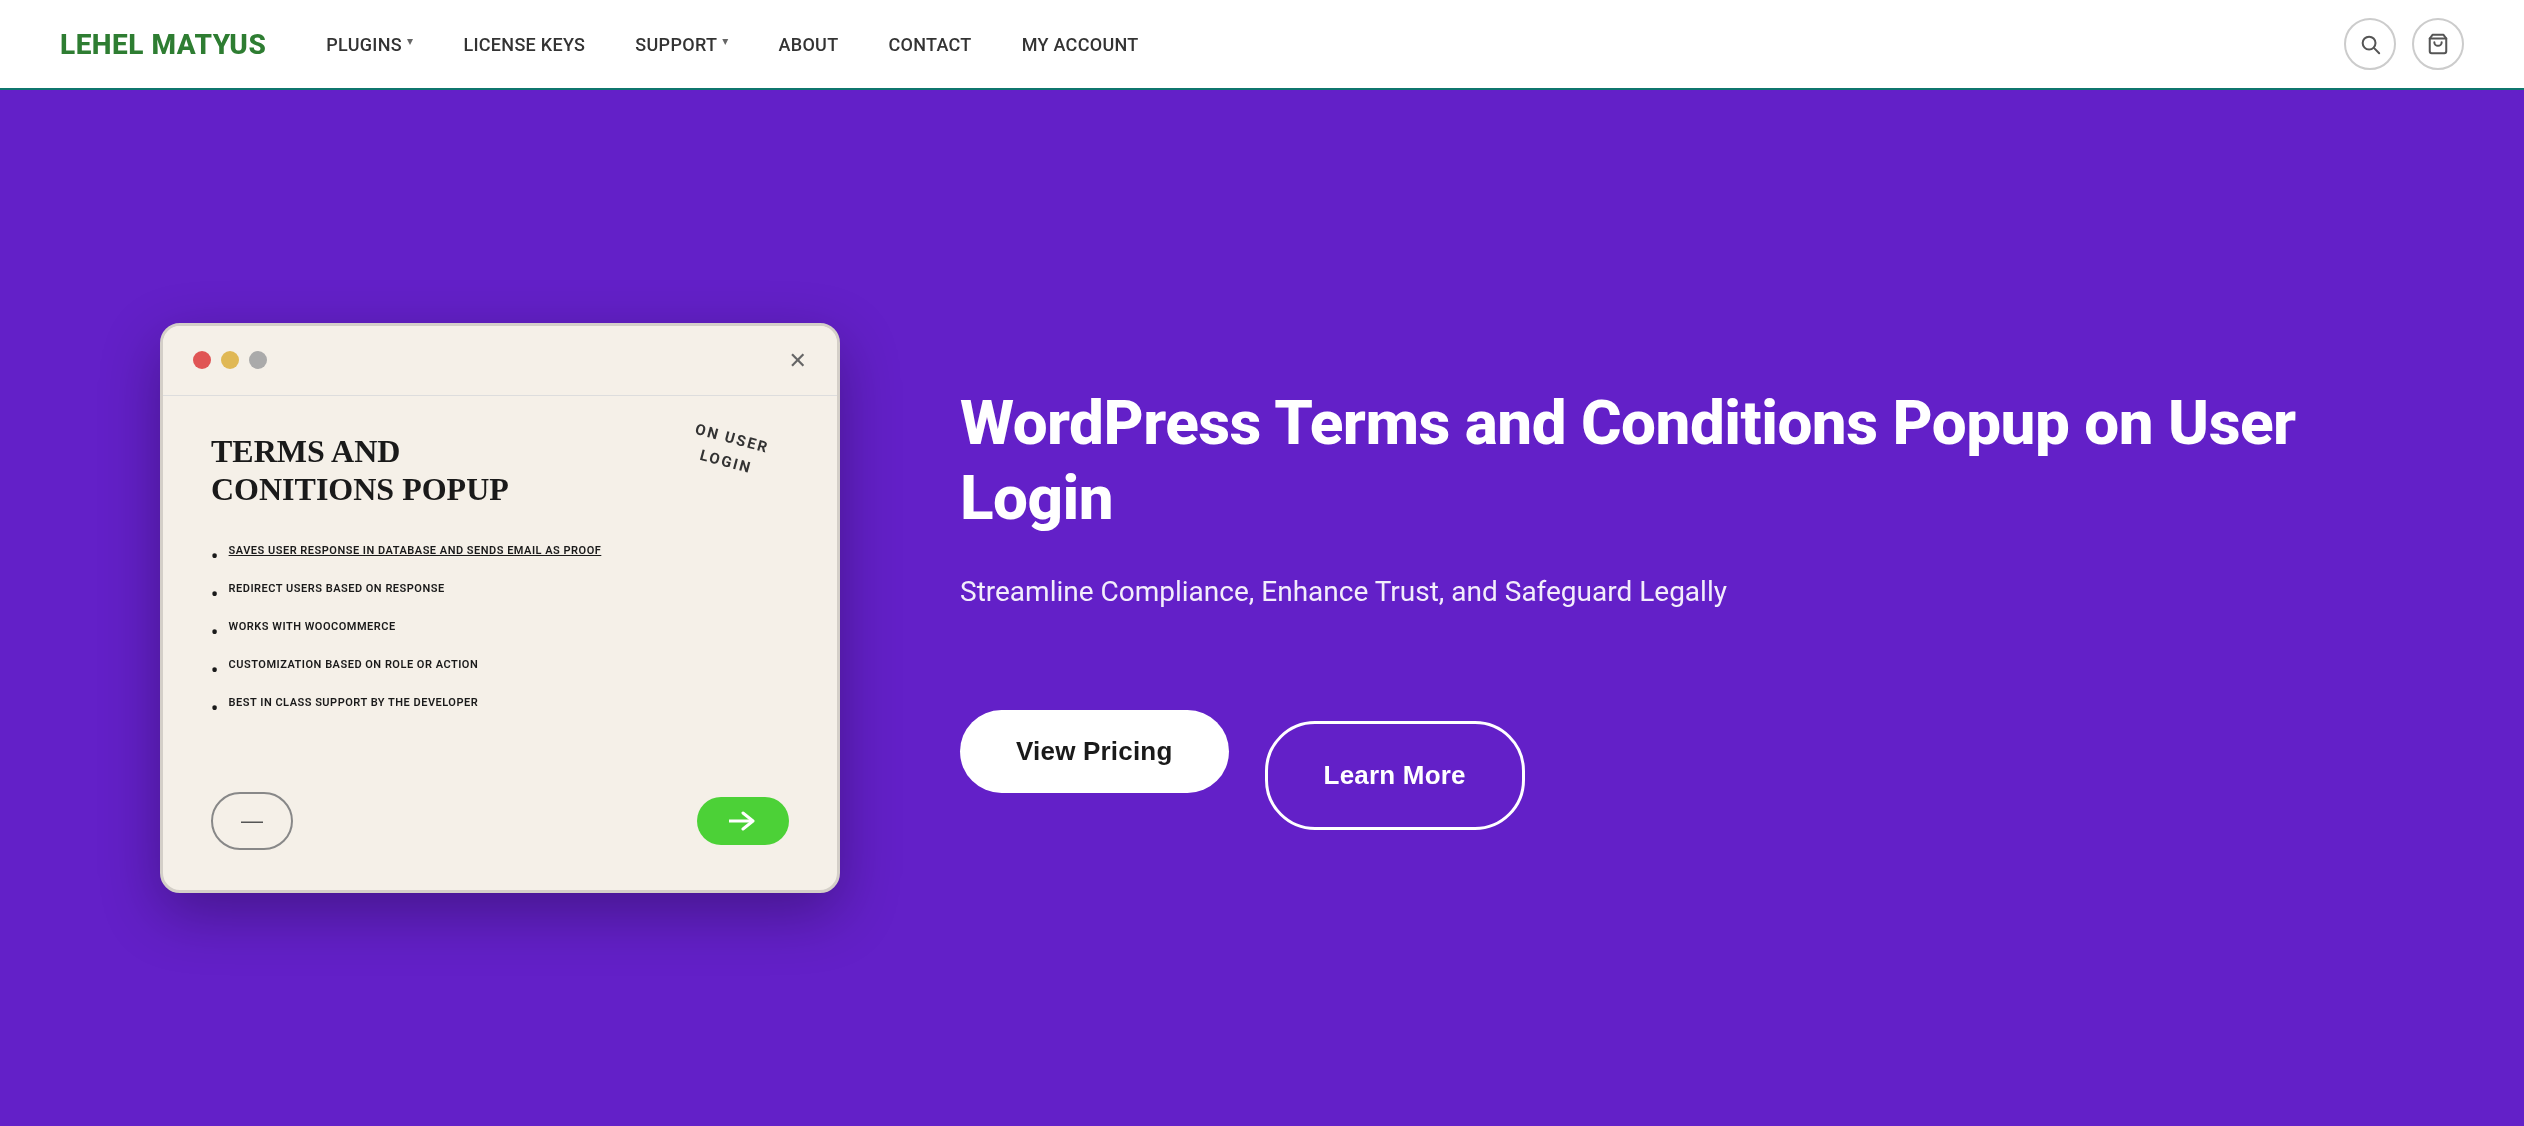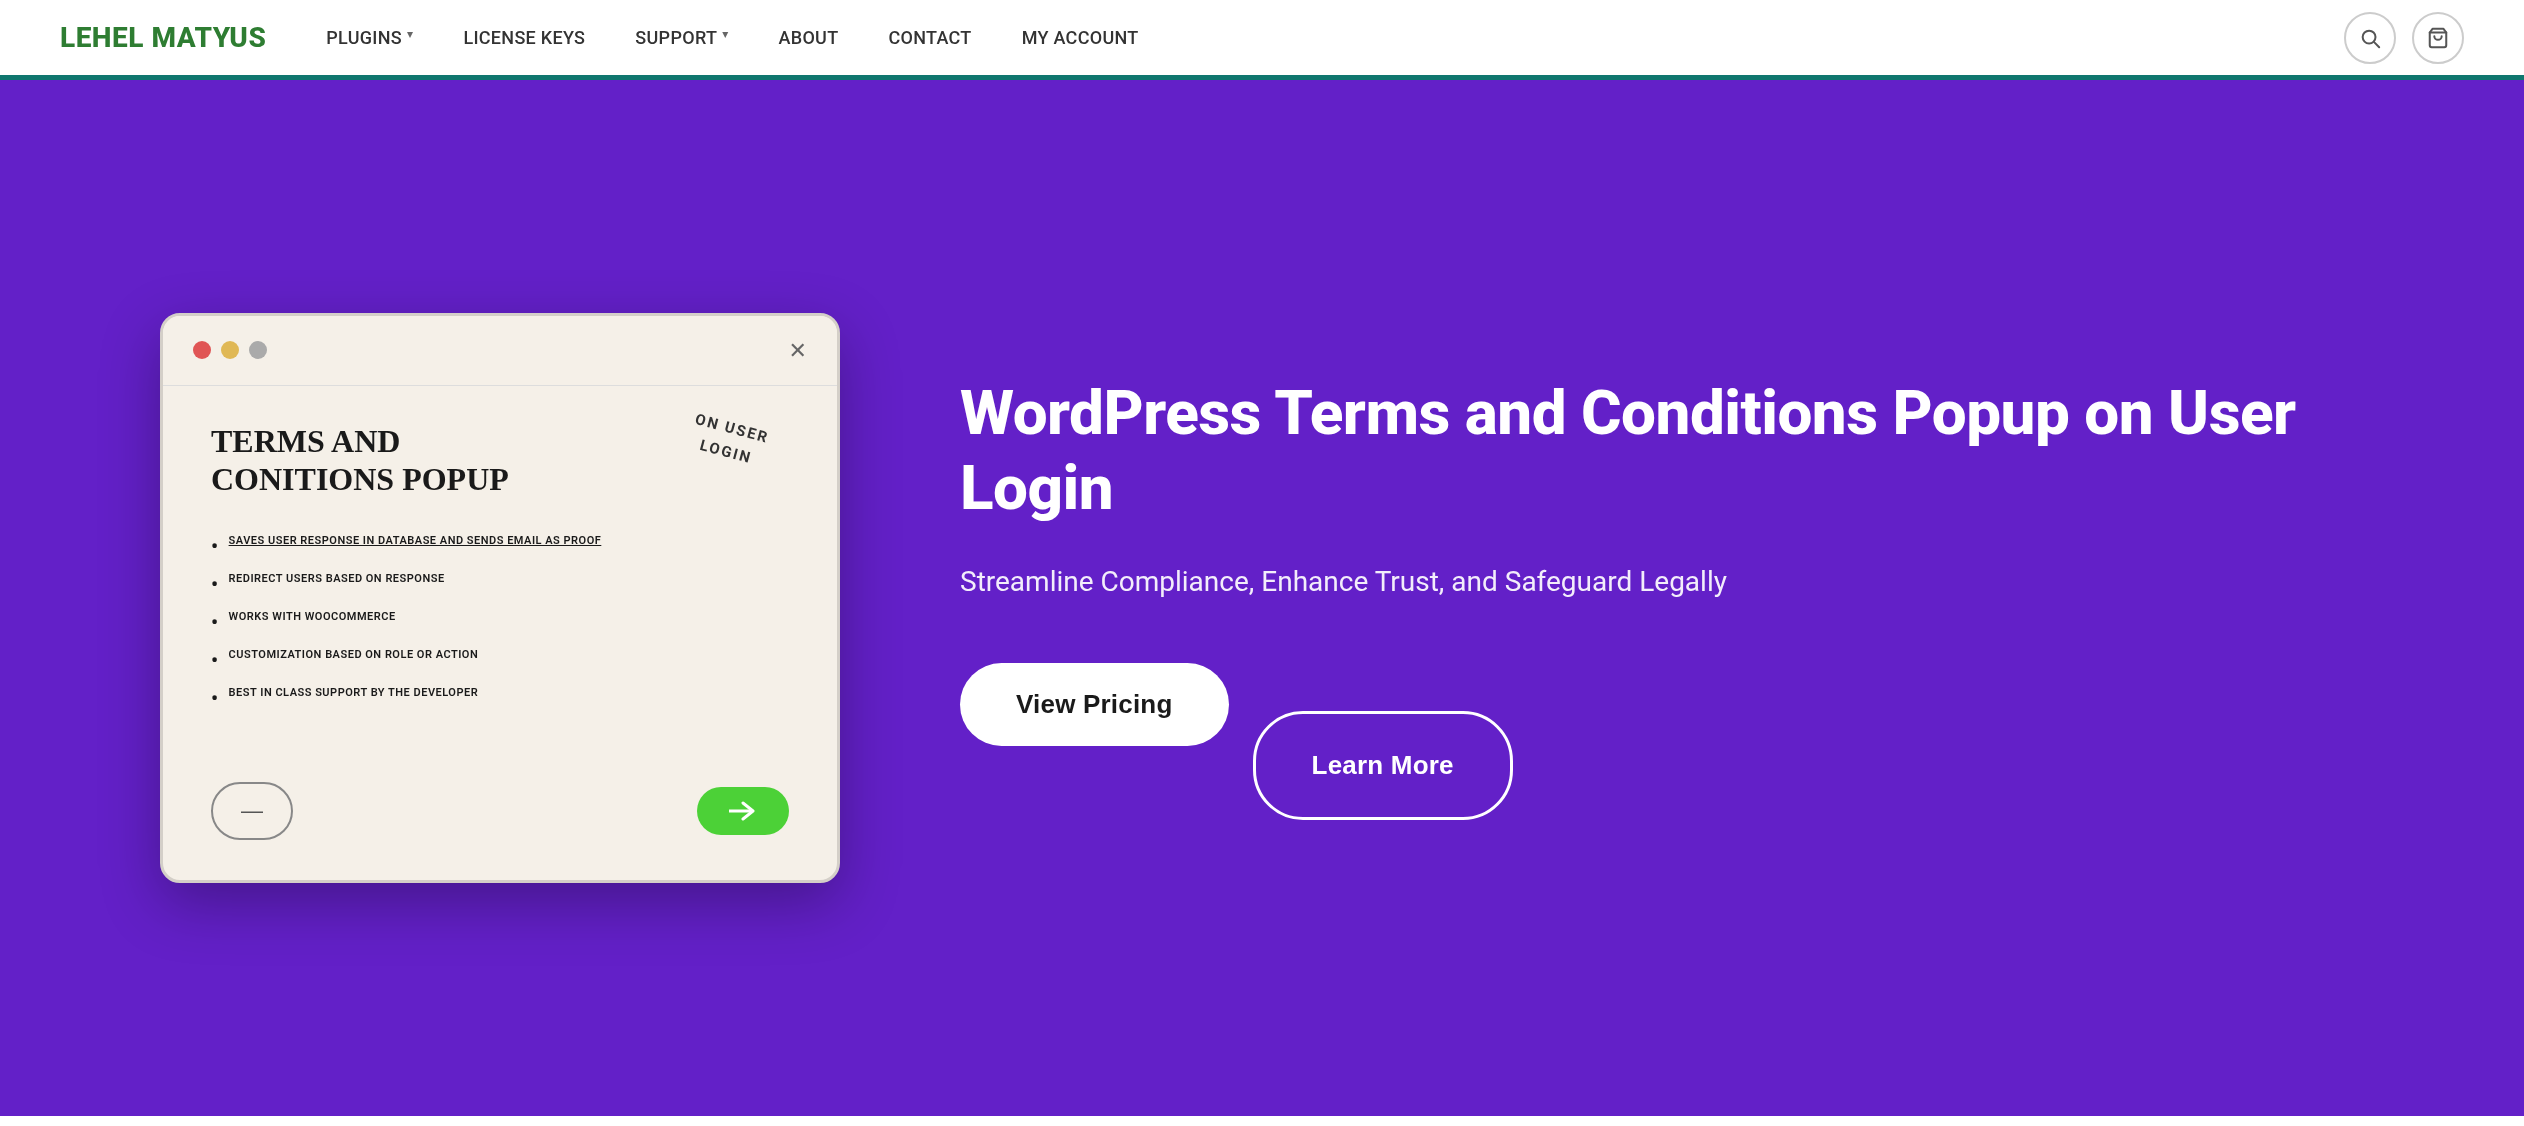--- a/index.html
+++ b/index.html
@@ -13,23 +13,23 @@
       background: #fff;
       width: 2524px;
       min-height: 1126px;
     }
 
     
     .header {
       display: flex;
       align-items: center;
       padding: 17px 60px;
-      height: 80px;
+      height: 90px;
       background: #fff;
-      border-bottom: 5px solid #0f766e;
+      border-bottom: 2px solid #0f766e;
       position: relative;
       z-index: 10;
     }
 
     .logo {
       font-size: 28px;
       font-weight: 800;
       color: #2e7d32;
       letter-spacing: 0.5px;
       margin-right: 60px;
@@ -242,22 +242,22 @@
     .hero-subtitle {
       font-size: 28px;
       font-weight: 400;
       line-height: 1.5;
       color: rgba(255,255,255,0.92);
       margin-bottom: 60px;
     }
 
     .hero-buttons {
       display: flex;
-      gap: 24px;
-      align-items: flex-start;
+      gap: 36px;
+      align-items: center;
     }
 
     .btn-view-pricing {
       background: #fff;
       color: #1a1a1a;
       border: none;
       border-radius: 50px;
       padding: 26px 56px;
       font-size: 26px;
       font-weight: 600;

